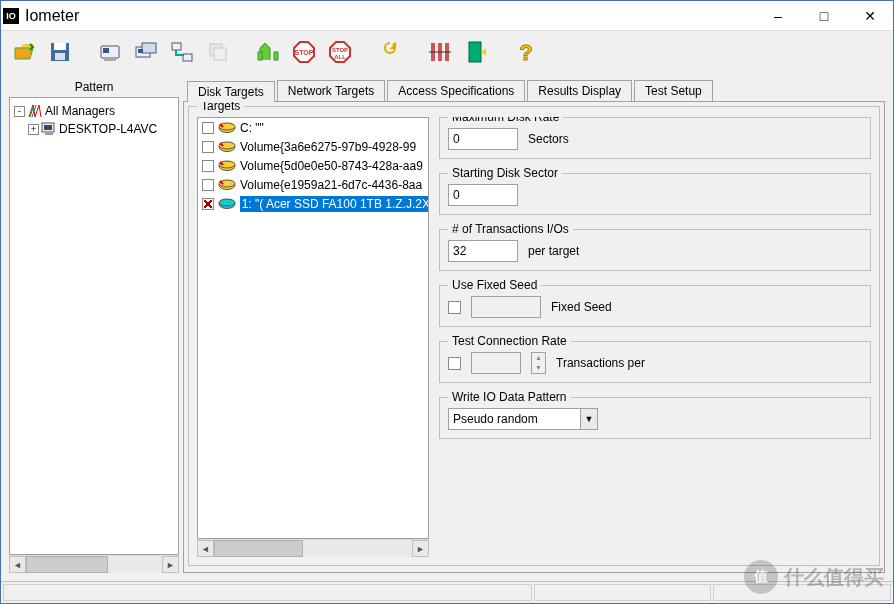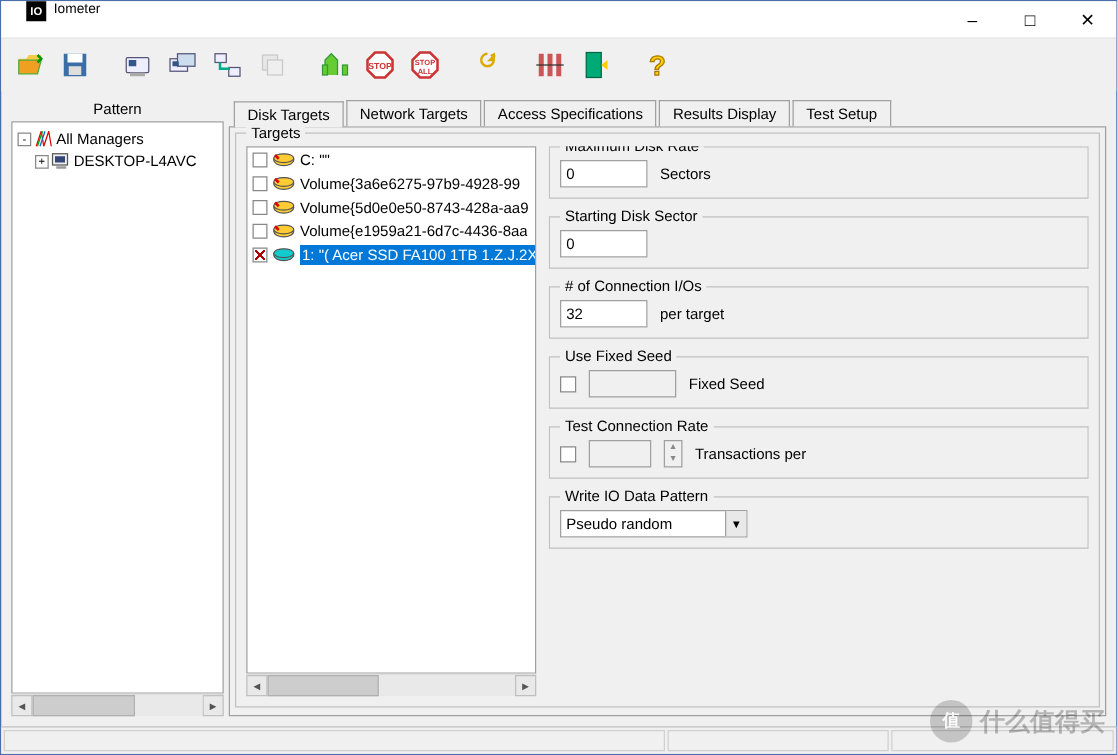--- a/index.html
+++ b/index.html
@@ -16,37 +16,37 @@
   height: 604px;
   border: 1px solid #4a6ea9;
   background: #f0f0f0;
   display: flex;
   flex-direction: column;
 }
 .titlebar {
   height: 30px;
   background: #fff;
   display: flex;
-  align-items: flex-start;
-  padding-left: 20px;
+  align-items: center;
+  padding-left: 2px;
   border-bottom: 1px solid #e0e0e0;
 }
 .titlebar .app-icon {
   width: 16px;
   height: 16px;
   background: #000;
   color: #fff;
   font-size: 9px;
   font-weight: bold;
   display: flex;
   align-items: center;
   justify-content: center;
   margin-right: 6px;
 }
-.titlebar .title { flex: 1; font-size: 11px; }
+.titlebar .title { flex: 1; font-size: 16px; }
 .titlebar .winbtn {
   width: 46px;
   height: 30px;
   display: flex;
   align-items: center;
   justify-content: center;
   font-size: 14px;
   cursor: pointer;
 }
 
@@ -544,21 +544,21 @@
             </div>
 
             <div class="groupbox">
               <div class="legend">Starting Disk Sector</div>
               <div class="setting-row">
                 <input class="numbox" value="0" style="">
               </div>
             </div>
 
             <div class="groupbox">
-              <div class="legend"># of Connection I/Os</div>
+              <div class="legend"># of Transactions I/Os</div>
               <div class="setting-row">
                 <input class="numbox" value="32" style="">
                 <span>per target</span>
               </div>
             </div>
 
             <div class="groupbox">
               <div class="legend">Use Fixed Seed</div>
               <div class="setting-row">
                 <div class="minichk"></div>

